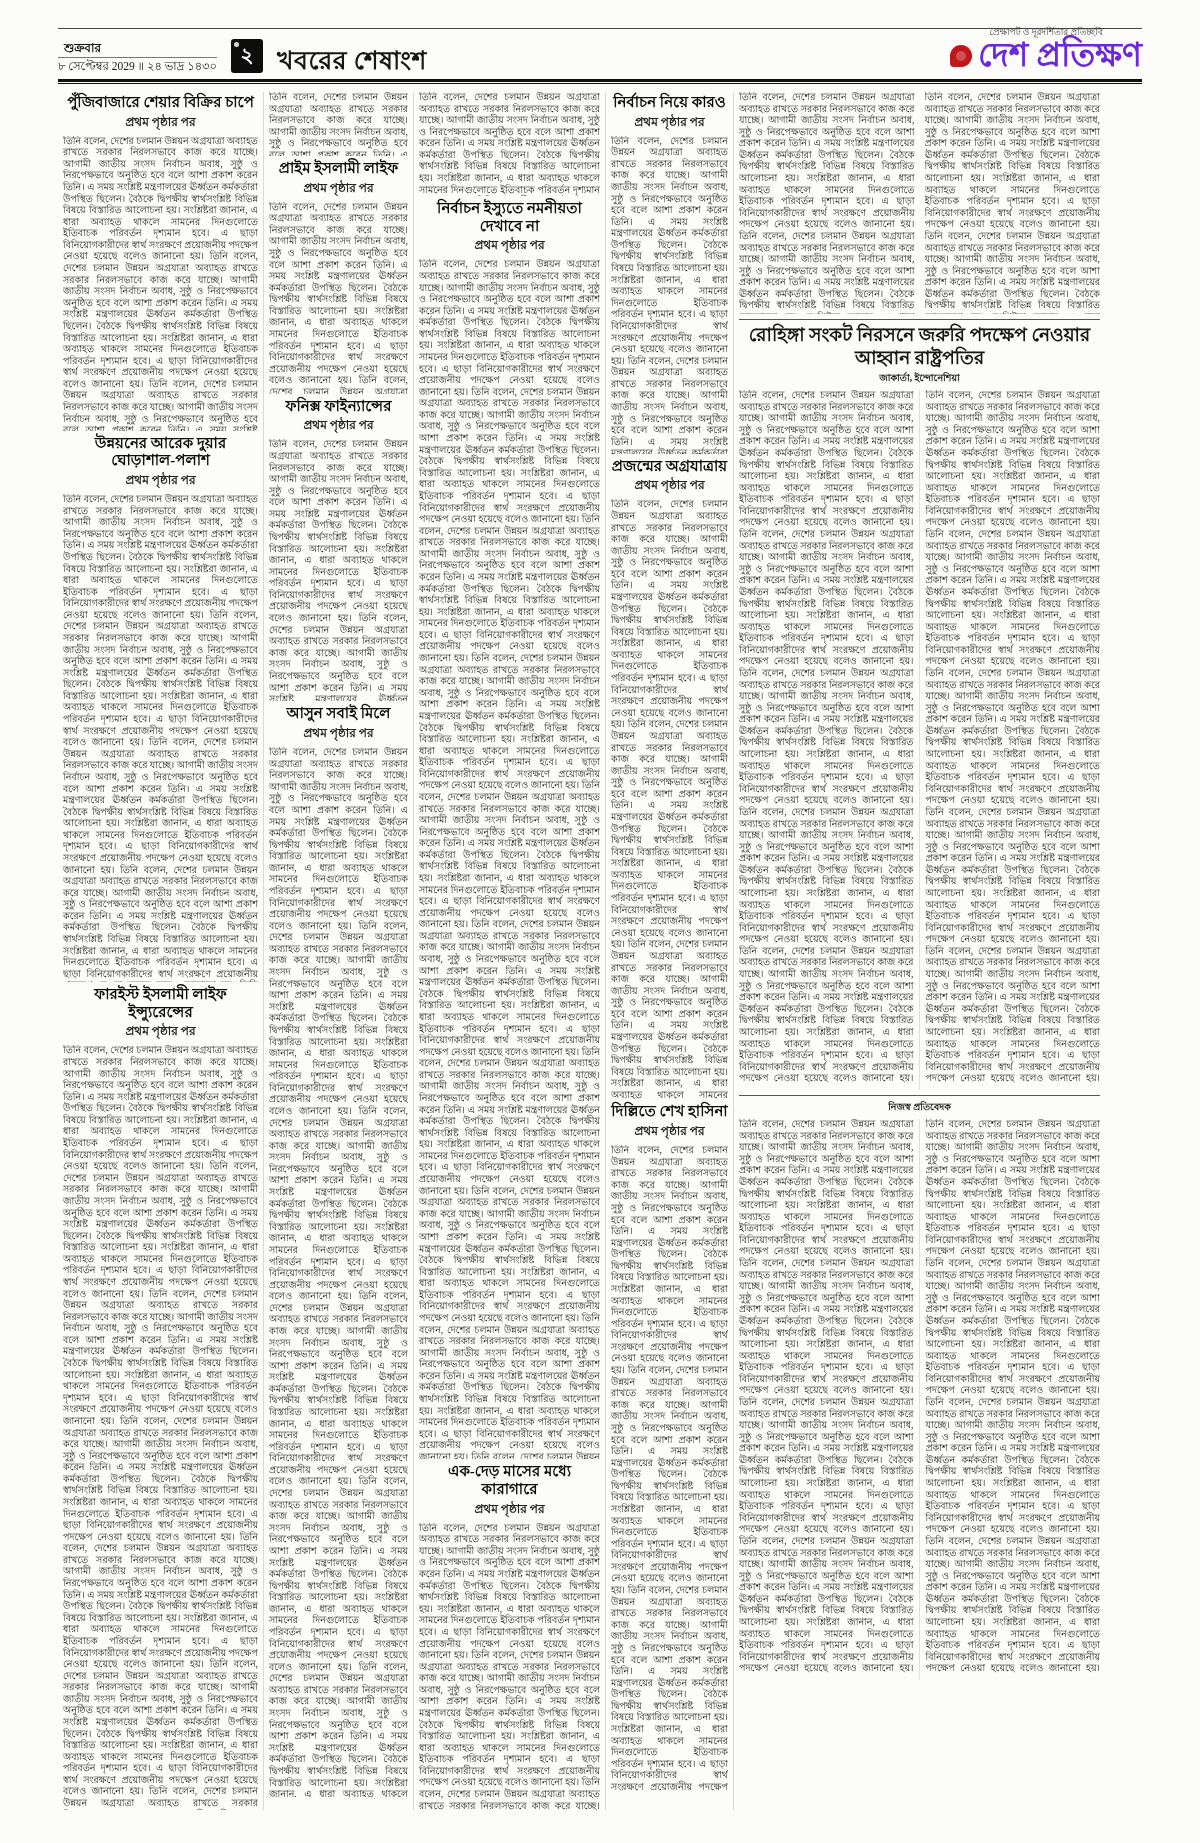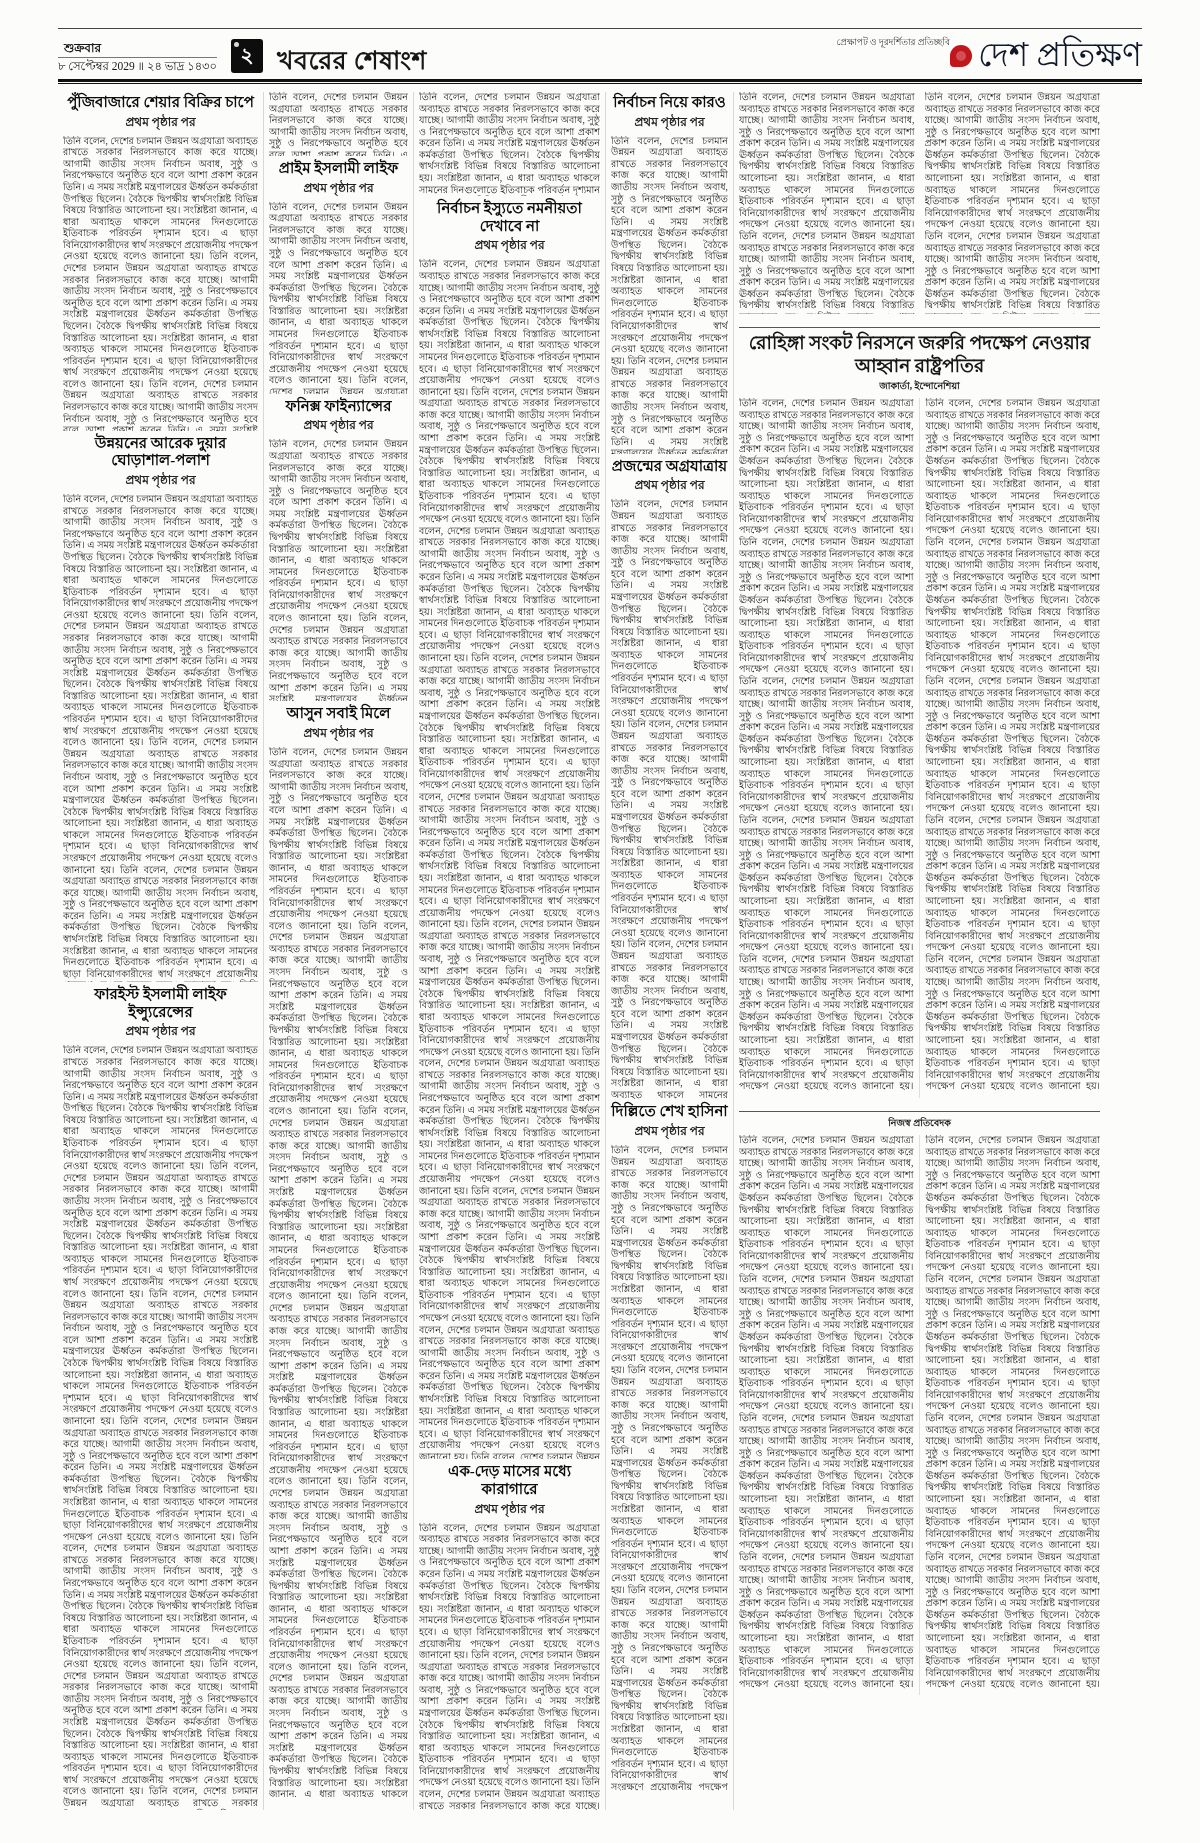--- a/index.html
+++ b/index.html
@@ -26,26 +26,26 @@
   .weekday{font-size:12px;font-weight:bold;border-bottom:1px solid #777;padding:0 6px 1px 6px;}
   .dateline-top{font-size:11.5px;white-space:nowrap;padding-top:2px;}
   .pagenum{
     width:32px;height:34px;background:#0d0d0d;color:#fff;
     display:flex;align-items:center;justify-content:center;
     font-size:20px;font-weight:bold;border-radius:3px;position:relative;flex:0 0 auto;
   }
   .pagenum::after{content:"";position:absolute;left:3px;top:3px;width:5px;height:5px;border-radius:50%;background:#fff;opacity:.85;}
   .section-title{font-size:25px;font-weight:bold;letter-spacing:.5px;white-space:nowrap;line-height:1;}
   .h-spacer{flex:1;}
-  .masthead{display:flex;flex-direction:row;align-items:flex-start;line-height:1.05;}
+  .masthead{display:flex;flex-direction:column;align-items:center;line-height:1.05;}
   .tagline{font-size:9px;color:#333;margin-bottom:1px;}
   .mast-row{display:flex;align-items:center;gap:6px;}
   .mast-logo{width:22px;height:22px;border-radius:50% 50% 50% 4px;background:#c0161c;position:relative;flex:0 0 auto;}
   .mast-logo::after{content:"";position:absolute;inset:6px;border-radius:50%;background:#fcfcfa;opacity:.25;}
-  .mast-text{font-size:33px;font-weight:normal;color:#0f172a;white-space:nowrap;}
+  .mast-text{font-size:33px;font-weight:bold;color:#6d28d9;white-space:nowrap;}
   header + .subrule{border-bottom:1px solid #111;margin-top:1px;}
   
   #columns{
     display:flex;gap:0;margin-top:8px;height:1718px;overflow:hidden;
   }
   .col{box-sizing:border-box;overflow:hidden;height:100%;padding:0 5px;}
   .col + .col{border-left:1px solid #d9d9d3;}
   .headline{
     font-size:15px;font-weight:bold;text-align:center;line-height:1.18;
     margin:2px 0 1px 0;color:#0c0c0c;
@@ -54,21 +54,21 @@
     font-size:12px;font-weight:bold;text-align:center;margin:0 0 3px 0;color:#222;
   }
   .body{
     font-size:9.5px;line-height:1.22;text-align:justify;color:#1c1c1c;
     overflow:hidden;word-break:break-word;
   }
   .article{margin-bottom:4px;}
   
   .toprow{display:flex;gap:10px;}
   .toprow .body{flex:1;}
-  .wide-article{border-top:1px solid #555;margin-top:13px;padding-top:4px;}
+  .wide-article{border-top:1px solid #555;margin-top:5px;padding-top:4px;}
   .wide-headline{font-size:18.5px;font-weight:bold;text-align:center;line-height:1.22;margin:0 6px 2px 6px;}
   .wide-sub{font-size:9.5px;font-weight:bold;text-align:center;margin:0 0 4px 0;}
   .twocol{column-count:2;column-gap:12px;column-rule:1px solid #e0e0da;}
 </style>
 </head>
 <body>
 
 <div class="page">
 
   <header>

